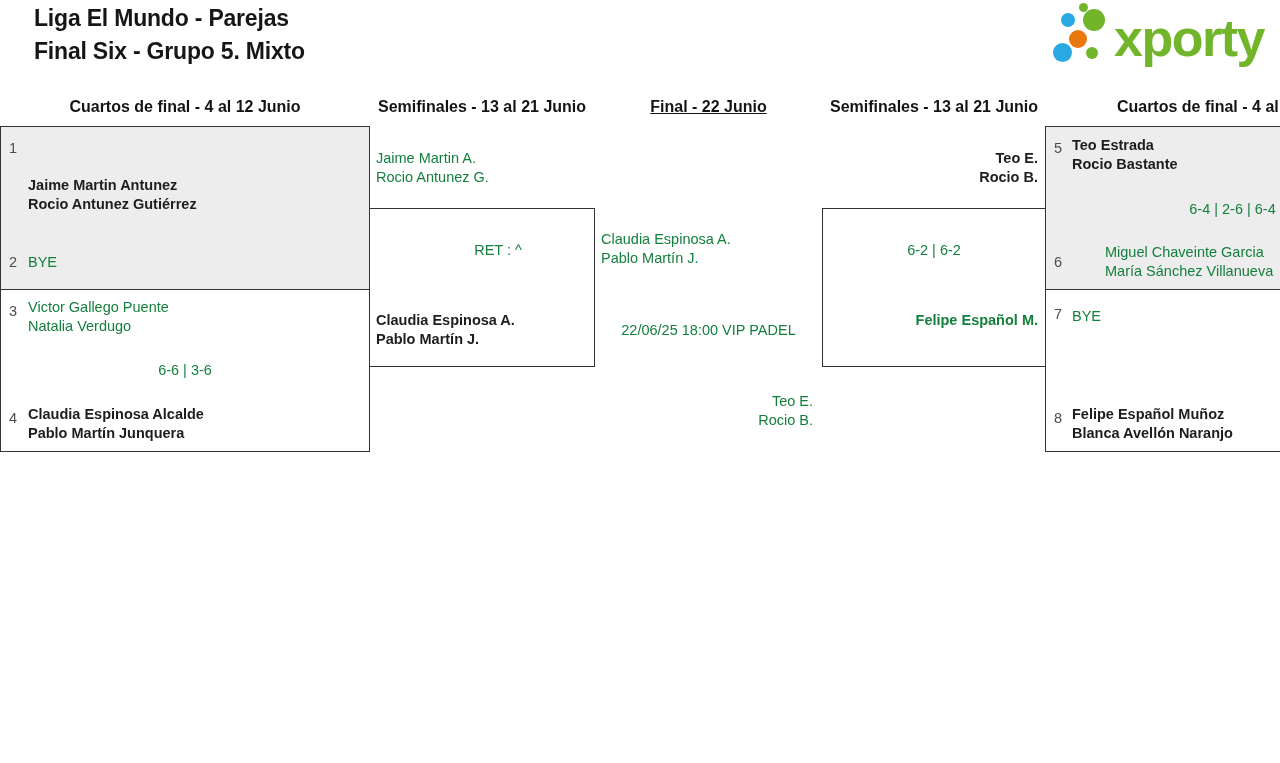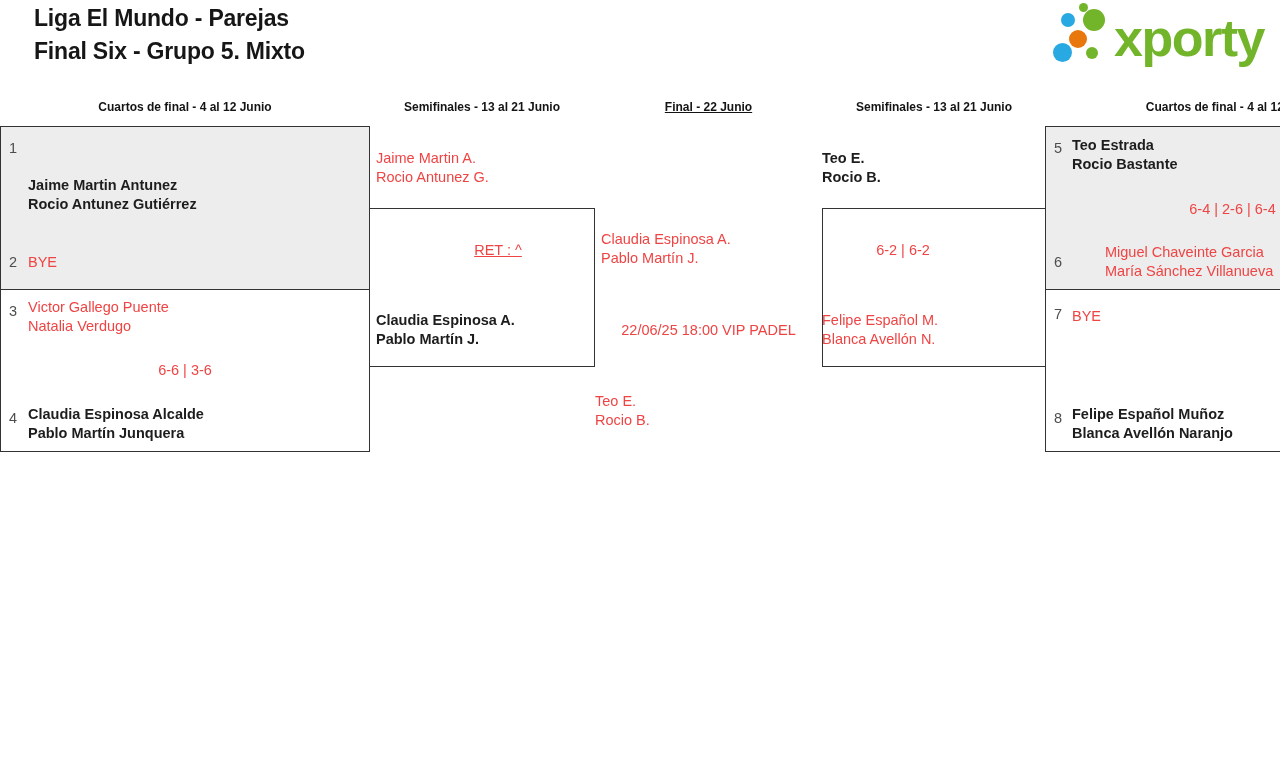--- a/index.html
+++ b/index.html
@@ -28,39 +28,39 @@
   .d-b-lg{left:3px;top:43px;width:19px;height:19px;background:#29a9e1;}
   .d-gs-bot{left:36px;top:47px;width:12px;height:12px;background:#72b52b;}
   .logo-word{
     position:absolute;left:64px;top:12px;
     font-size:52px;line-height:52px;font-weight:800;
     letter-spacing:-1.5px;color:#72b52b;white-space:nowrap;
   }
   
   .rh{
     position:absolute;top:96px;height:22px;
-    font-size:12px;line-height:22px;font-weight:700;
+    font-size:16px;line-height:22px;font-weight:700;
     color:#141414;text-align:center;white-space:nowrap;
   }
   
   .mbox{
     position:absolute;box-sizing:border-box;
     border:1px solid #333333;background:#ffffff;
   }
   .mbox.hl{background:#ededed;}
   
   .t{
     position:absolute;font-size:14.5px;line-height:19px;
-    color:#ef4444;white-space:nowrap;
+    color:#15803d;white-space:nowrap;
   }
   .t span{display:block;}
   .b{font-weight:700;color:#1d1d1d;}
   .seed{width:18px;text-align:center;color:#4d4d4d;}
   .ctr{text-align:center;}
-  .rt{}
+  .rt{text-align:right;}
 </style>
 </head>
 <body>
 
 <div class="page-title">
   <span>Liga El Mundo - Parejas</span>
   <span>Final Six - Grupo 5. Mixto</span>
 </div>
 
 <div class="logo">
@@ -105,44 +105,43 @@
 <div class="t seed" style="left:4px;top:409px;">4</div>
 <div class="t b" style="left:28px;top:405px;">
   <span>Claudia Espinosa Alcalde</span>
   <span>Pablo Martín Junquera</span>
 </div>
 
 <div class="t" style="left:376px;top:149px;">
   <span>Jaime Martin A.</span>
   <span>Rocio Antunez G.</span>
 </div>
-<div class="t ctr" style="left:369px;top:241px;width:258px;text-decoration:underline;">RET : ^</div>
+<div class="t ctr" style="left:369px;top:241px;width:258px;">RET : ^</div>
 <div class="t b" style="left:376px;top:311px;">
   <span>Claudia Espinosa A.</span>
   <span>Pablo Martín J.</span>
 </div>
 
 <div class="t" style="left:601px;top:230px;">
   <span>Claudia Espinosa A.</span>
   <span>Pablo Martín J.</span>
 </div>
 <div class="t ctr" style="left:595px;top:321px;width:227px;">22/06/25 18:00 VIP PADEL</div>
 <div class="t rt" style="left:595px;top:392px;width:218px;">
   <span>Teo E.</span>
   <span>Rocio B.</span>
 </div>
 
 <div class="t b rt" style="left:822px;top:149px;width:216px;">
   <span>Teo E.</span>
   <span>Rocio B.</span>
 </div>
-<div class="t ctr" style="left:791px;top:241px;width:224px;">6-2 | 6-2</div>
-<div class="t rt" style="left:822px;top:311px;width:216px;">
+<div class="t ctr" style="left:822px;top:241px;width:224px;">6-2 | 6-2</div>
+<div class="t rt" style="left:822px;top:311px;width:216px;font-weight:bold;">
   <span>Felipe Español M.</span>
-  <span>Blanca Avellón N.</span>
 </div>
 
 <div class="t seed" style="left:1049px;top:139px;">5</div>
 <div class="t b" style="left:1072px;top:136px;">
   <span>Teo Estrada</span>
   <span>Rocio Bastante</span>
 </div>
 <div class="t ctr" style="left:1045px;top:200px;width:375px;">6-4 | 2-6 | 6-4</div>
 <div class="t seed" style="left:1049px;top:253px;">6</div>
 <div class="t" style="left:1072px;top:243px;margin-left:33px;">

